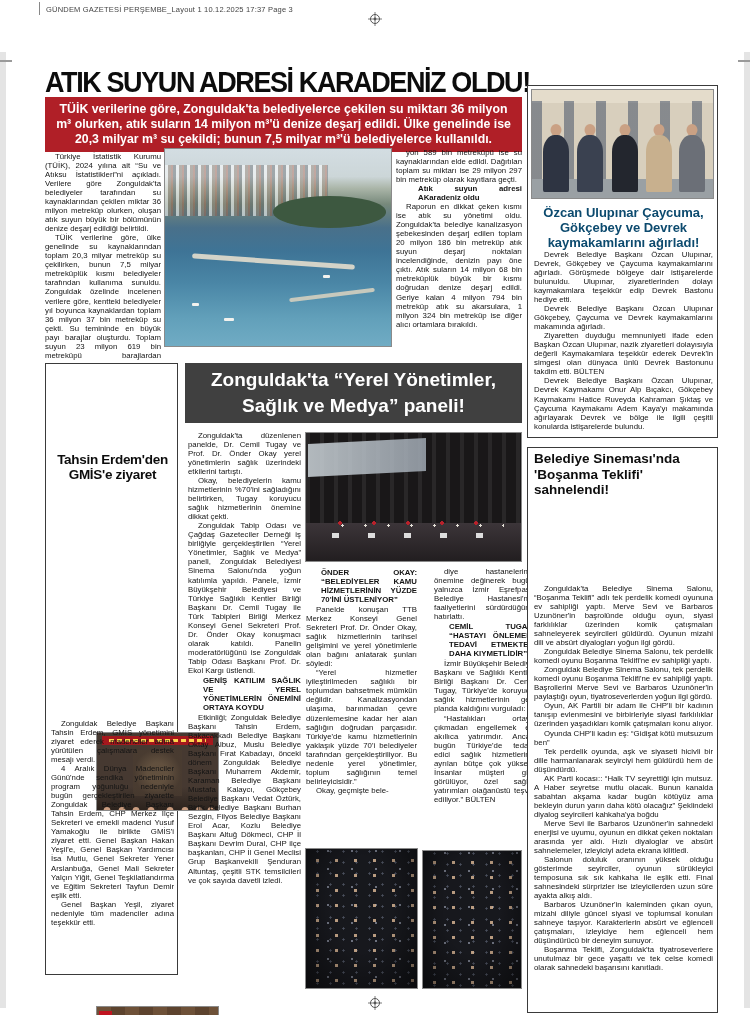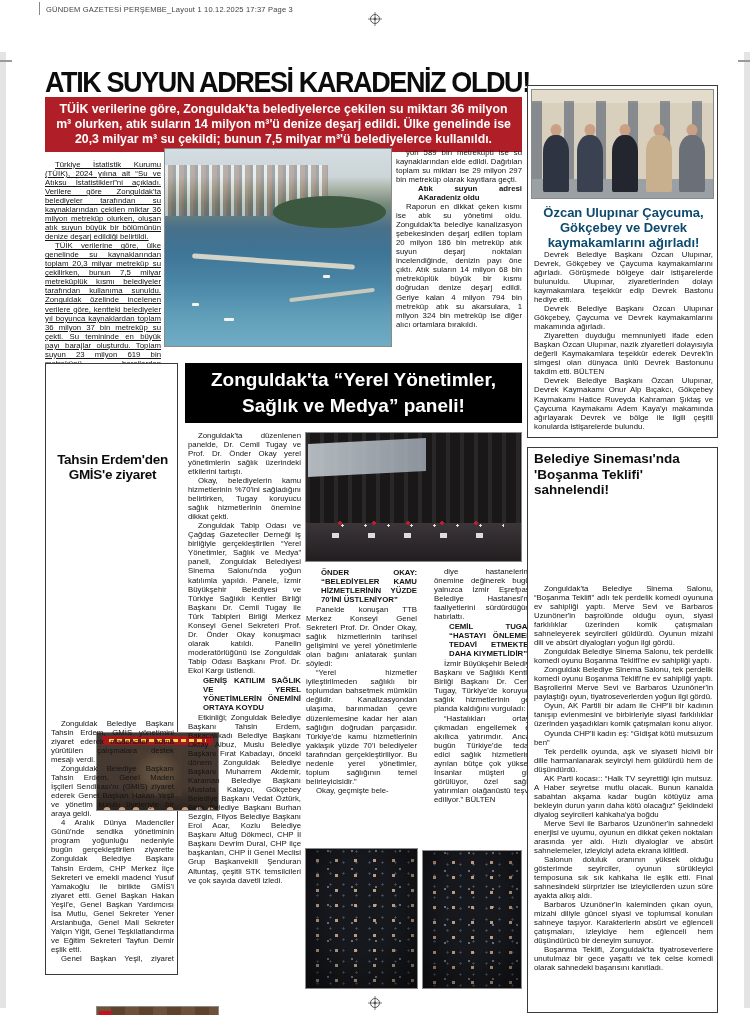--- a/index.html
+++ b/index.html
@@ -28,21 +28,21 @@
   .date{font-size:10.5px;font-weight:bold;color:#111;margin-right:5px;white-space:nowrap;}
   .pageno{width:24px;height:27px;background:#e30613;color:#fff;font-weight:bold;font-size:20px;
           display:flex;align-items:center;justify-content:center;}
   
   .main-headline{position:absolute;left:45px;top:65px;width:480px;font-weight:bold;font-size:27px;
                  letter-spacing:-1.4px;white-space:nowrap;transform:scaleY(1.12);transform-origin:left top;color:#0c0c0c;}
   .red-lead{position:absolute;left:45px;top:97px;width:477px;box-sizing:border-box;background:#b01f27;
             color:#fff;font-weight:bold;font-size:12.3px;line-height:1.22;text-align:center;padding:5px 6px;}
   .body-text{font-size:7.8px;line-height:1.16;text-align:justify;color:#141414;overflow:hidden;}
   .body-text p{margin:0;text-indent:10px;}
-  .story-col1{position:absolute;left:45px;top:160px;width:116px;height:208px;text-decoration:underline;}
+  .story-col1{position:absolute;left:45px;top:152px;width:116px;height:208px;}
   .story-col2{position:absolute;left:396px;top:148px;width:126px;height:230px;}
   .center-subhead{font-weight:bold;padding-left:22px;text-indent:0!important;}
   .inline-subhead{font-weight:bold;padding-left:15px;margin:1px 0;}
   
   .photo{position:absolute;border:1px solid #8a8a8a;box-sizing:border-box;overflow:hidden;}
   
   .harbor{left:164px;top:148px;width:228px;height:199px;
     background:linear-gradient(180deg,#d3dde2 0%,#ccd6d8 14%,#aab5a8 20%,#77897b 28%,#49708a 40%,#3e7496 52%,#4a86a6 68%,#62a0ba 86%,#70acc4 100%);}
   .harbor .town{position:absolute;left:0;top:8%;width:72%;height:26%;
     background:repeating-linear-gradient(90deg,rgba(255,255,255,.55) 0 3px,rgba(150,130,115,.45) 3px 6px,rgba(170,80,55,.35) 6px 8px,rgba(90,95,100,.4) 8px 11px);}
@@ -101,21 +101,21 @@
   .gmis-headline{position:absolute;left:5px;top:89px;width:123px;text-align:center;font-weight:bold;
                  font-size:13.5px;letter-spacing:-.3px;line-height:1.1;color:#0d0d0d;}
   .gmis-lead{position:absolute;left:5px;top:122px;width:123px;text-align:center;font-weight:bold;
              font-size:11px;line-height:1.28;color:#0d0d0d;}
   .gmis-body{position:absolute;left:5px;top:355px;width:123px;height:246px;}
   .theater-box{left:527px;top:447px;width:191px;height:566px;}
   .theater-headline{position:absolute;left:6px;top:3px;width:179px;font-weight:bold;font-size:13.5px;
                     line-height:1.15;color:#0d0d0d;}
   .theater-body{position:absolute;left:6px;top:136px;width:179px;height:423px;}
   
-  .panel-banner{position:absolute;left:185px;top:363px;width:337px;height:60px;background:#000000;
+  .panel-banner{position:absolute;left:185px;top:363px;width:337px;height:60px;background:#404040;
     color:#fff;font-weight:bold;font-size:19px;line-height:1.35;text-align:center;display:flex;
     align-items:center;justify-content:center;box-sizing:border-box;padding:0 10px;}
   .panel-col1{position:absolute;left:188px;top:431px;width:113px;height:580px;}
   .panel-col2{position:absolute;left:306px;top:567px;width:111px;height:277px;}
   .panel-col3{position:absolute;left:434px;top:567px;width:100px;height:279px;}
 </style>
 </head>
 <body>
 
 <div class="page">
@@ -237,21 +237,20 @@
       <div class="flag"></div>
       <div class="sil" style="left:12%;width:10px;bottom:32%;"></div>
       <div class="sil" style="left:30%;width:10px;bottom:34%;"></div>
       <div class="sil" style="left:48%;width:10px;bottom:35%;"></div>
       <div class="sil" style="left:66%;width:10px;bottom:34%;"></div>
       <div class="sil" style="left:84%;width:10px;bottom:32%;"></div>
 
     </div>
     <div class="gmis-body body-text">
         <p>Zonguldak Belediye Başkanı Tahsin Erdem, GMİS yönetimini ziyaret ederek madenciler adına yürütülen çalışmalara destek mesajı verdi.</p>
-        <p>Zonguldak Belediye Başkanı Tahsin Erdem, Genel Maden İşçileri Sendikası'nı (GMİS) ziyaret ederek Genel Başkan Hakan Yeşil ve yönetim kurulu üyeleriyle bir araya geldi.</p>
         <p>4 Aralık Dünya Madenciler Günü'nde sendika yönetiminin program yoğunluğu nedeniyle bugün gerçekleştirilen ziyarette Zonguldak Belediye Başkanı Tahsin Erdem, CHP Merkez İlçe Sekreteri ve emekli madenci Yusuf Yamakoğlu ile birlikte GMİS'i ziyaret etti. Genel Başkan Hakan Yeşil'e, Genel Başkan Yardımcısı İsa Mutlu, Genel Sekreter Yener Arslanbuğa, Genel Mali Sekreter Yalçın Yiğit, Genel Teşkilatlandırma ve Eğitim Sekreteri Tayfun Demir eşlik etti.</p>
         <p>Genel Başkan Yeşil, ziyaret nedeniyle tüm madenciler adına teşekkür etti.</p>
       </div>
   </div>
 
   <div class="panel-banner">Zonguldak'ta “Yerel Yönetimler, Sağlık ve Medya” paneli!</div>
 
   <div class="panel-col1 body-text">
     <div>
         <p>Zonguldak'ta düzenlenen panelde, Dr. Cemil Tugay ve Prof. Dr. Önder Okay yerel yönetimlerin sağlık üzerindeki etkilerini tartıştı.</p>

